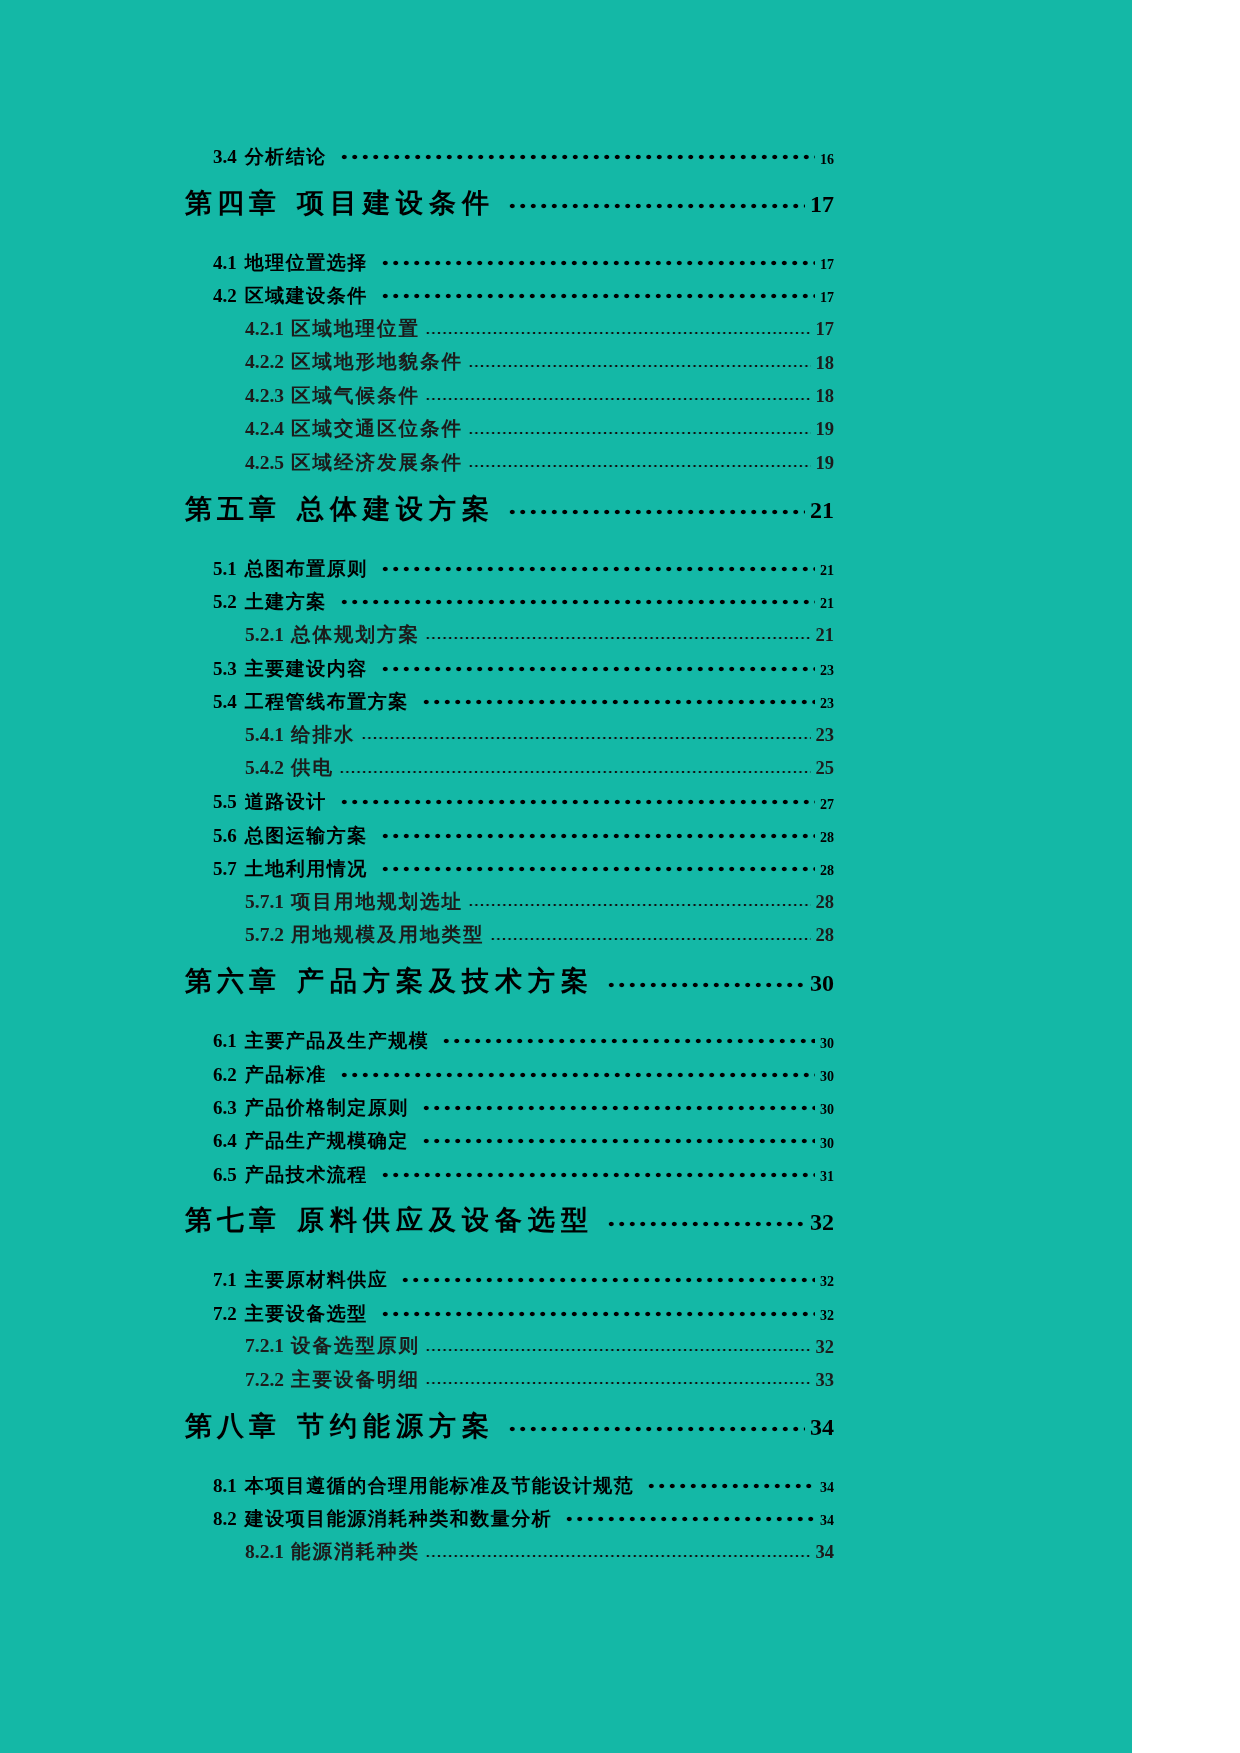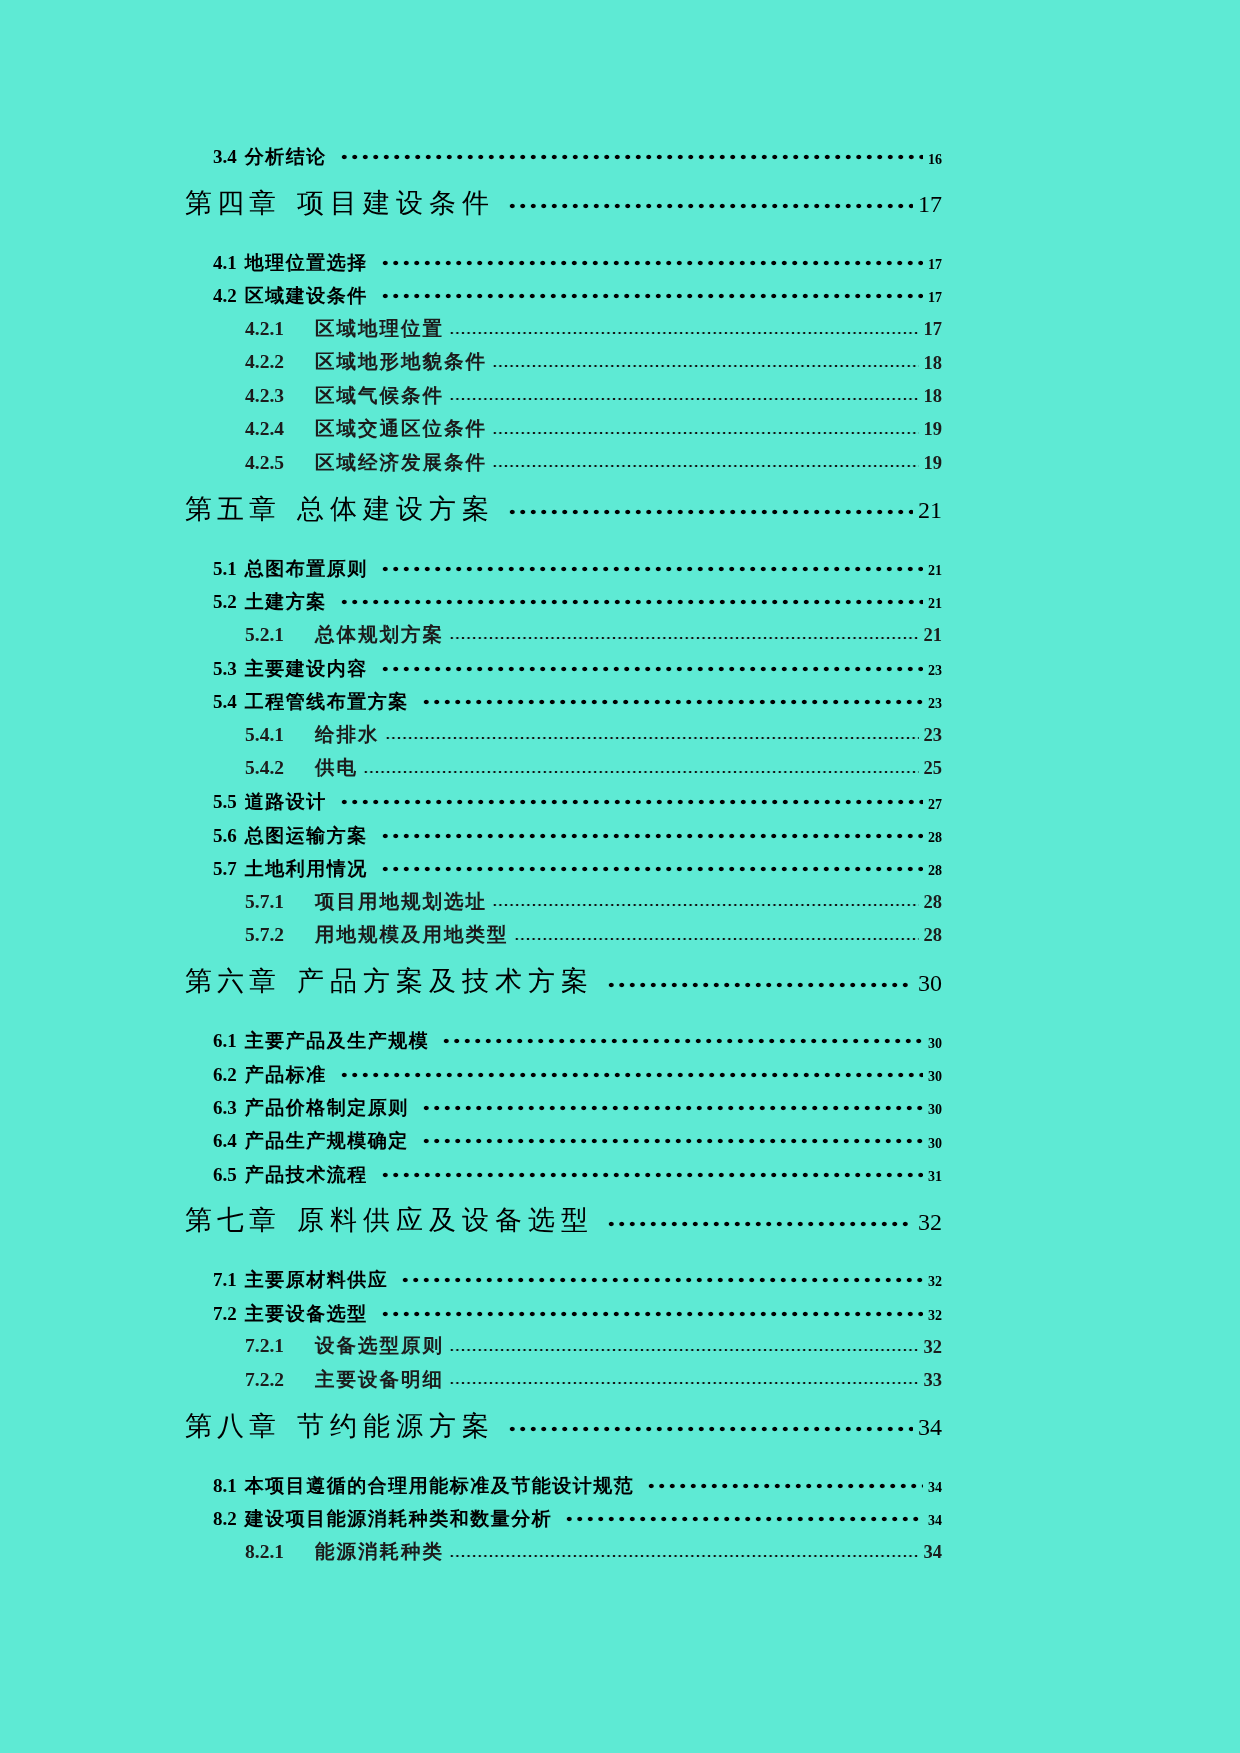--- a/index.html
+++ b/index.html
@@ -2,23 +2,23 @@
 <html><head>
 <meta charset="utf-8">
 <style>
   html, body {
     margin: 0;
     padding: 0;
     background: #ffffff;
   }
   .sheet {
     position: relative;
-    width: 1240px;
+    width: 1132px;
     height: 1753px;
-    background: #5eead4;
+    background: #14b8a6;
     font-family: "Liberation Serif", "DejaVu Serif", serif;
     color: #000000;
     overflow: hidden;
   }
   .toc {
     position: absolute;
     left: 185px;
     right: 298px;
     top: 134px;
   }
@@ -46,21 +46,21 @@
   }
   .row .pg {
     flex: 0 0 auto;
     line-height: 1.05;
   }
   
   .row.l1 {
     height: 36px;
     margin: 14px 0 22px 0;
     font-size: 27px;
-    font-weight: 400;
+    font-weight: 700;
   }
   .row.l1 .num { margin-right: 16px; letter-spacing: 5px; }
   .row.l1 .title { letter-spacing: 6px; }
   .row.l1 .leader {
     background-image: radial-gradient(circle, #000 2px, rgba(0,0,0,0) 2.6px);
     background-size: 10.5px 10px;
     background-position: left 2px bottom 6px;
   }
   .row.l1 .pg { font-size: 24px; }
   
@@ -77,21 +77,21 @@
   }
   .row.l2 .pg { font-size: 14px; }
   
   .row.l3 {
     padding-left: 60px;
     font-size: 19.5px;
     font-weight: 700;
     color: #1c1c1c;
   }
   .row.l3 .num { margin-right: 7px; }
-  .row.l3 .title { letter-spacing: 2px; margin-left: 24px; }
+  .row.l3 .title { letter-spacing: 2px; }
   .row.l3 .leader {
     margin-left: 4px;
     background-image: radial-gradient(circle, #111 1.15px, rgba(0,0,0,0) 1.55px);
     background-size: 5.6px 6px;
     background-position: left 1px bottom 4px;
   }
   .row.l3 .pg { font-size: 18.5px; color: #1c1c1c; }
 
   .footer {
     position: absolute;

